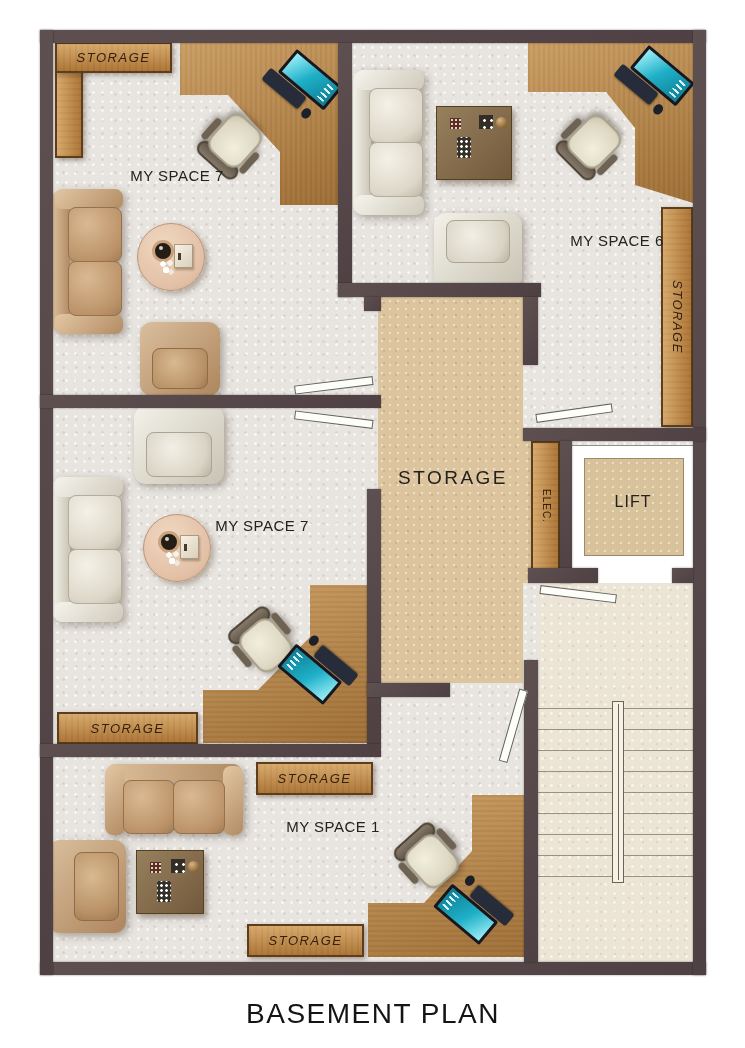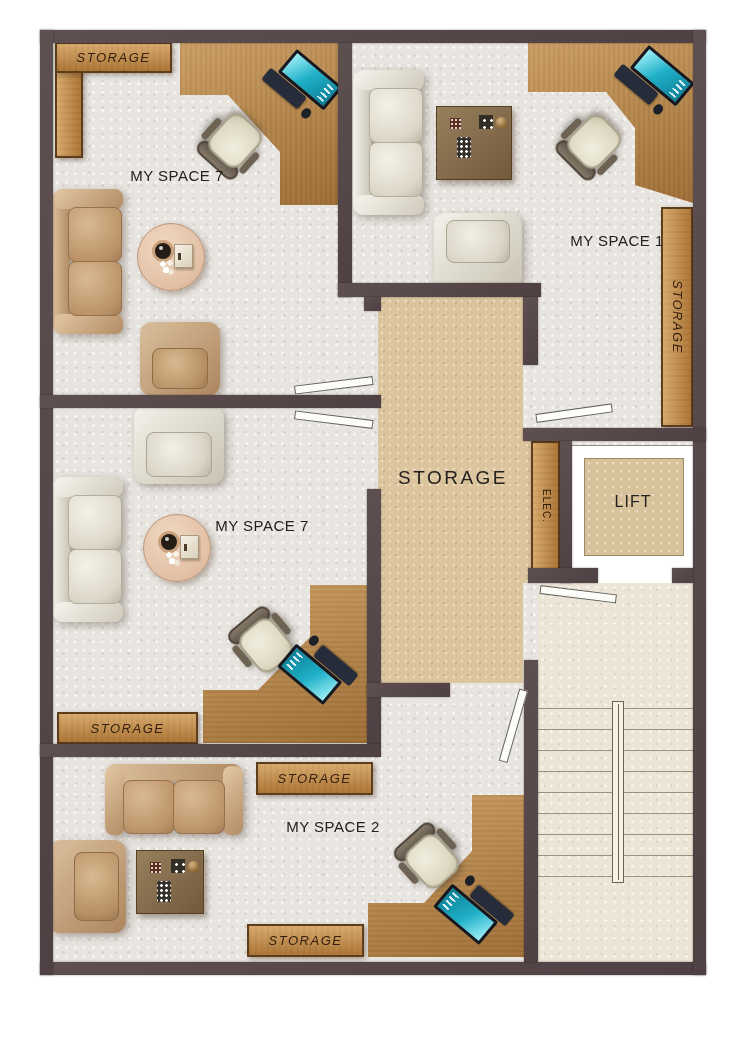--- a/index.html
+++ b/index.html
@@ -309,18 +309,19 @@
   <div class="abs wall" style="left:672px;top:568px;width:21px;height:15px;"></div>
   <div class="abs wall" style="left:524px;top:660px;width:14px;height:302px;"></div>
 
   <div class="abs door" style="left:294px;top:376px;width:79px;height:9px;transform:rotate(-7deg);transform-origin:right center;"></div>
   <div class="abs door" style="left:294px;top:420px;width:79px;height:9px;transform:rotate(7deg);transform-origin:right center;"></div>
   <div class="abs door" style="left:536px;top:414px;width:77px;height:9px;transform:rotate(-8deg);transform-origin:left center;"></div>
   <div class="abs door" style="left:540px;top:585px;width:77px;height:9px;transform:rotate(7deg);transform-origin:left center;"></div>
   <div class="abs door" style="left:519px;top:691px;width:9px;height:75px;transform:rotate(16deg);transform-origin:top right;"></div>
 
   <div class="lbl lbl-room" style="left:177px;top:175px;">MY SPACE 7</div>
-  <div class="lbl lbl-room" style="left:617px;top:240px;">MY SPACE 1</div>
+  <div class="lbl lbl-room" style="left:617px;top:240px;">MY SPACE 6</div>
   <div class="lbl lbl-room" style="left:262px;top:525px;">MY SPACE 7</div>
-  <div class="lbl lbl-room" style="left:333px;top:826px;">MY SPACE 2</div>
+  <div class="lbl lbl-room" style="left:333px;top:826px;">MY SPACE 1</div>
   <div class="lbl lbl-passage" style="left:453px;top:478px;">STORAGE</div>
 
+  <div class="title" style="left:373px;top:1014px;">BASEMENT PLAN</div>
 </div>
 
 </body></html>

